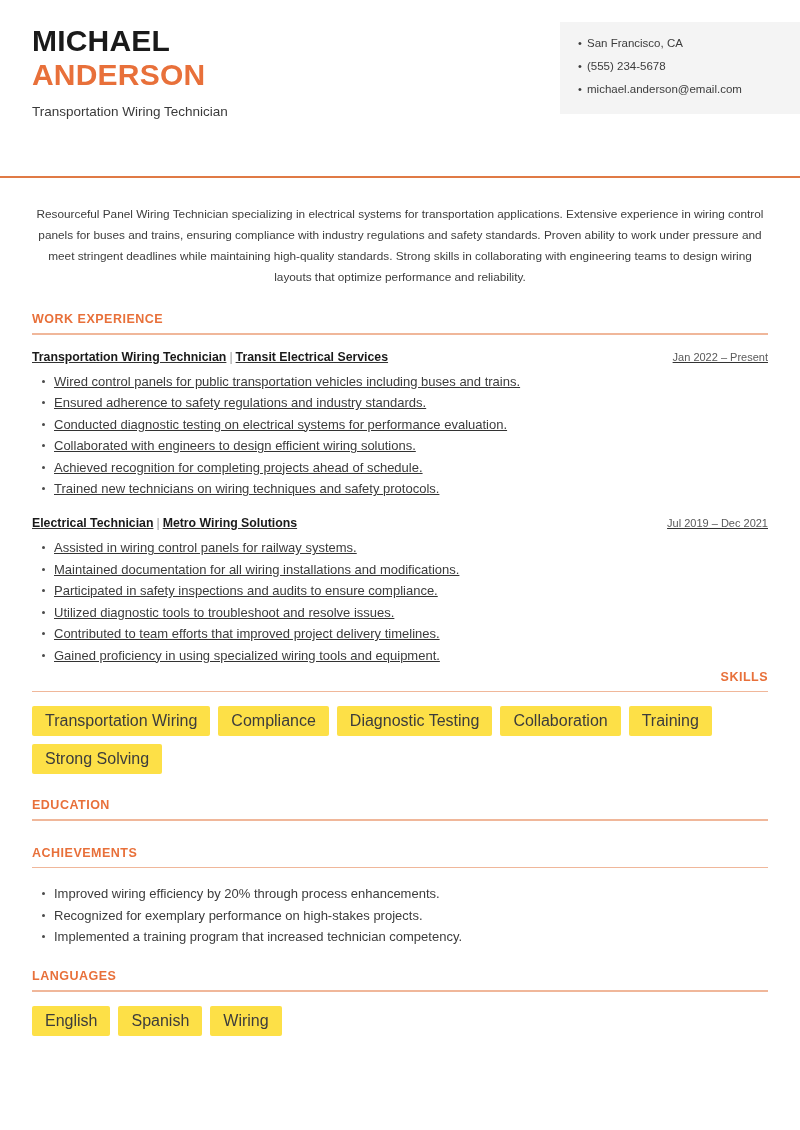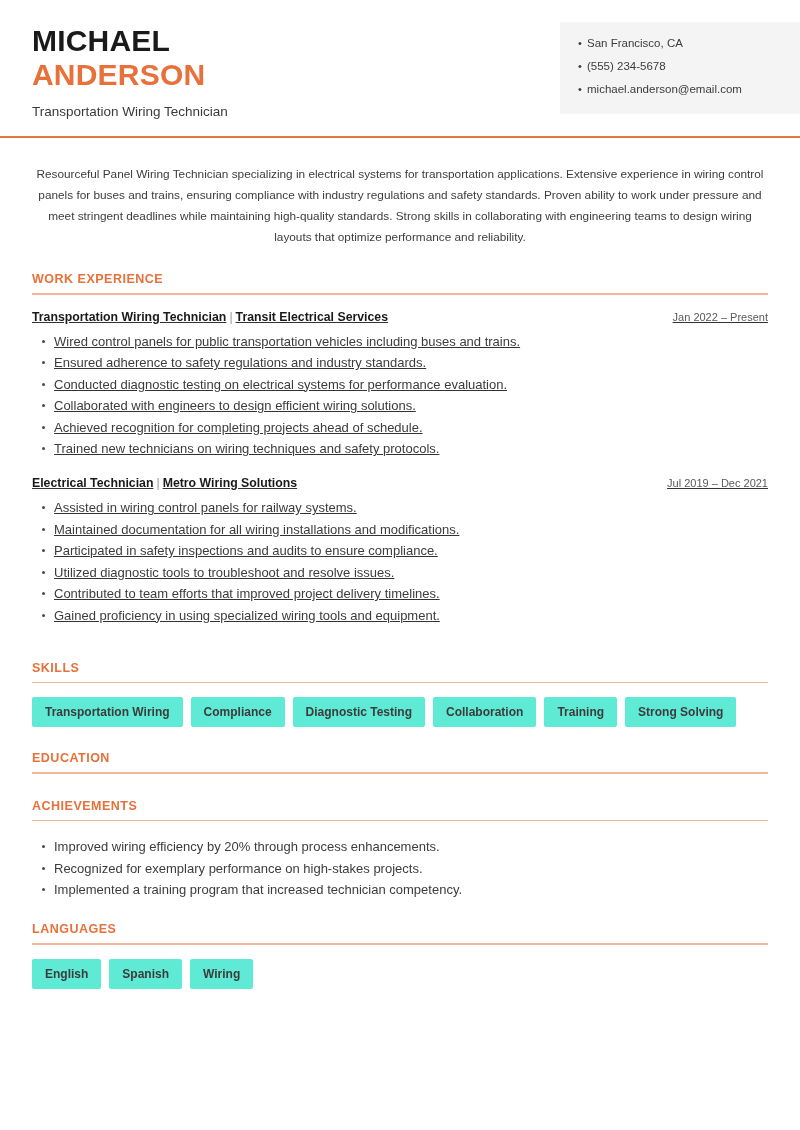--- a/index.html
+++ b/index.html
@@ -20,21 +20,21 @@
   .page {
     width: 800px;
     height: 1130px;
     background: #ffffff;
     position: relative;
   }
 
   
   .header {
     position: relative;
-    height: 136px;
+    height: 176px;
     display: flex;
     align-items: flex-start;
   }
 
   .identity {
     padding: 24px 0 0 32px;
     flex: 1 1 auto;
   }
 
   .name-line {
@@ -178,28 +178,27 @@
   }
 
   
   .tag-row {
     display: flex;
     flex-wrap: wrap;
     gap: 8px;
   }
 
   .tag {
-    background: #5eead4;
-    color: #3c3c3c;
-    font-size: 12px;
+    background: #fde047;
+    color: #3c3c3c;
+    font-size: 16px;
     line-height: 14px;
     padding: 8px 13px;
     border-radius: 2px;
     white-space: nowrap;
-    font-weight: bold;
   }
 
   
   .edu-head {
     display: flex;
     justify-content: space-between;
     align-items: baseline;
   }
 
   .edu-degree {
@@ -295,21 +294,21 @@
           <li>Assisted in wiring control panels for railway systems.</li>
           <li>Maintained documentation for all wiring installations and modifications.</li>
           <li>Participated in safety inspections and audits to ensure compliance.</li>
           <li>Utilized diagnostic tools to troubleshoot and resolve issues.</li>
           <li>Contributed to team efforts that improved project delivery timelines.</li>
           <li>Gained proficiency in using specialized wiring tools and equipment.</li>
         </ul>
       </div>
     </div>
 
-    <div class="section" style="margin-top:38px;">
+    <div class="section" style="margin-top:7px;text-align:right;">
       <div class="section-title">SKILLS</div>
       <div class="section-rule"></div>
       <div class="tag-row">
         <span class="tag">Transportation Wiring</span>
         <span class="tag">Compliance</span>
         <span class="tag">Diagnostic Testing</span>
         <span class="tag">Collaboration</span>
         <span class="tag">Training</span>
         <span class="tag">Strong Solving</span>
       </div>

